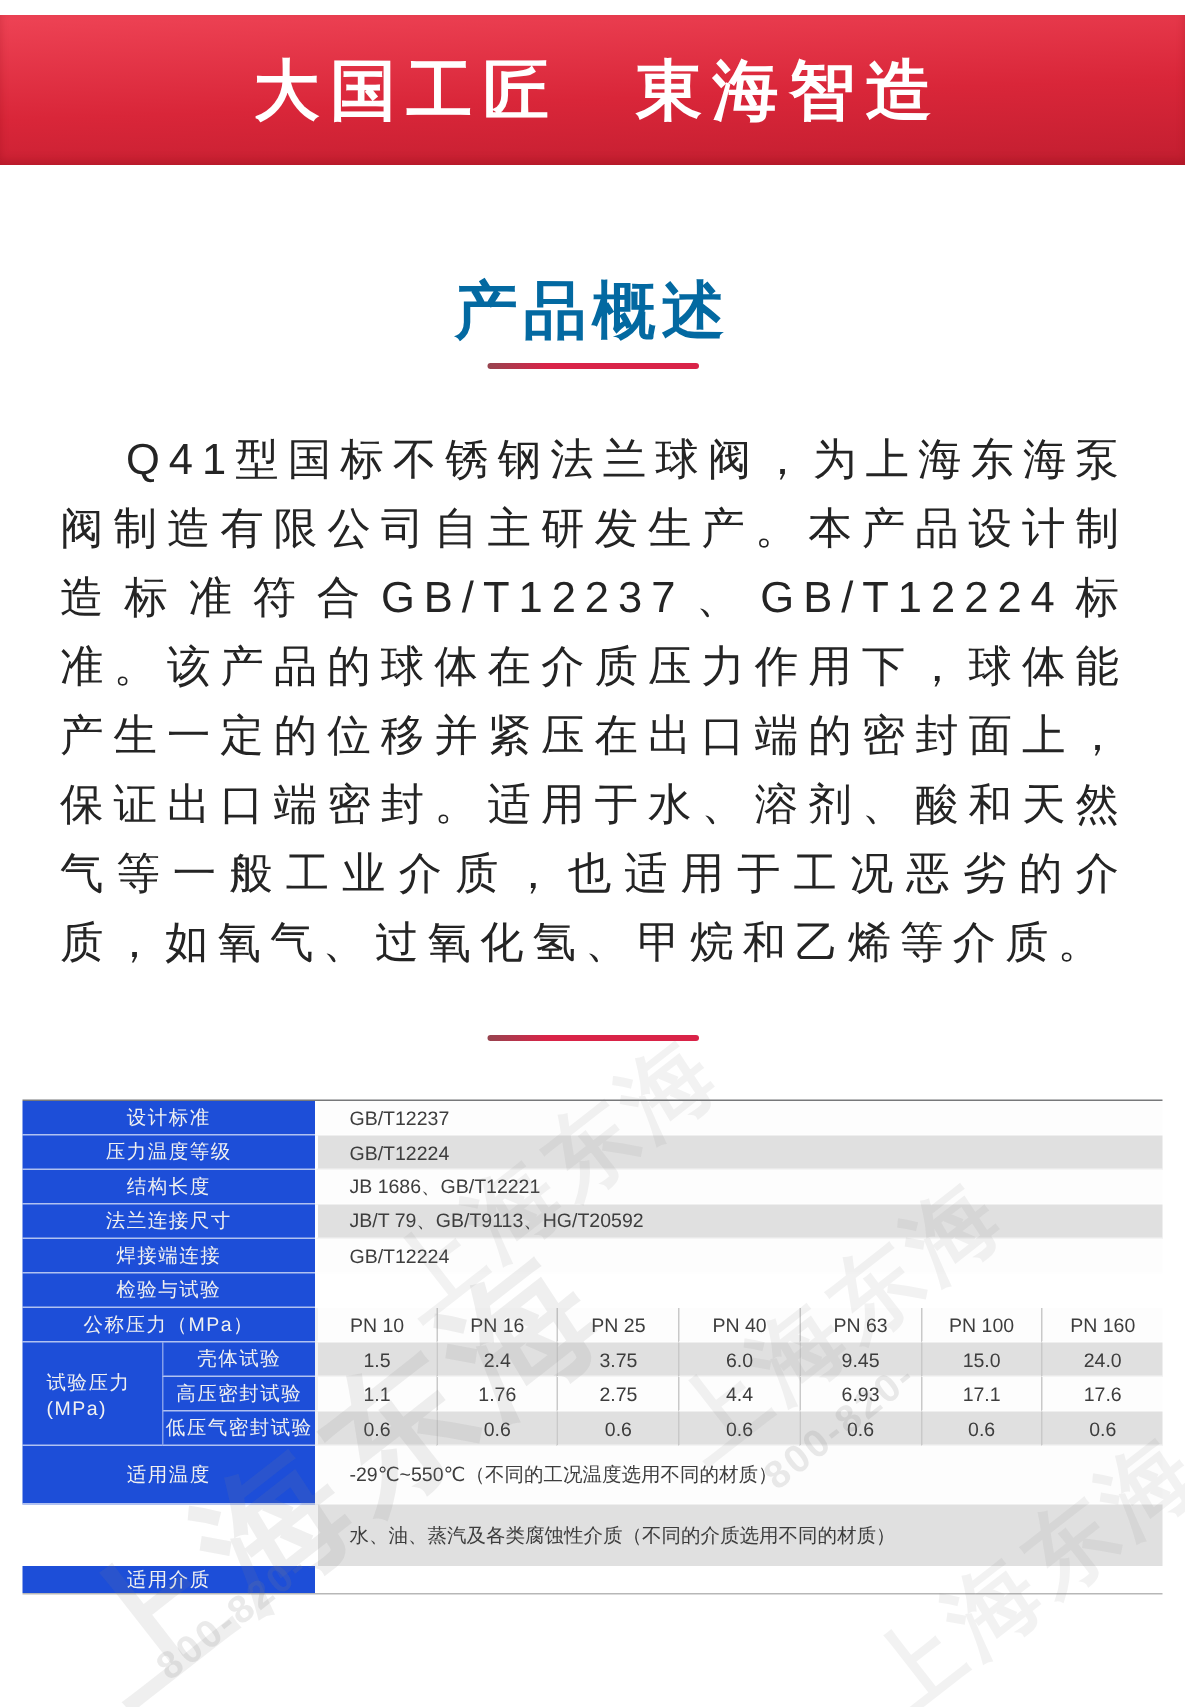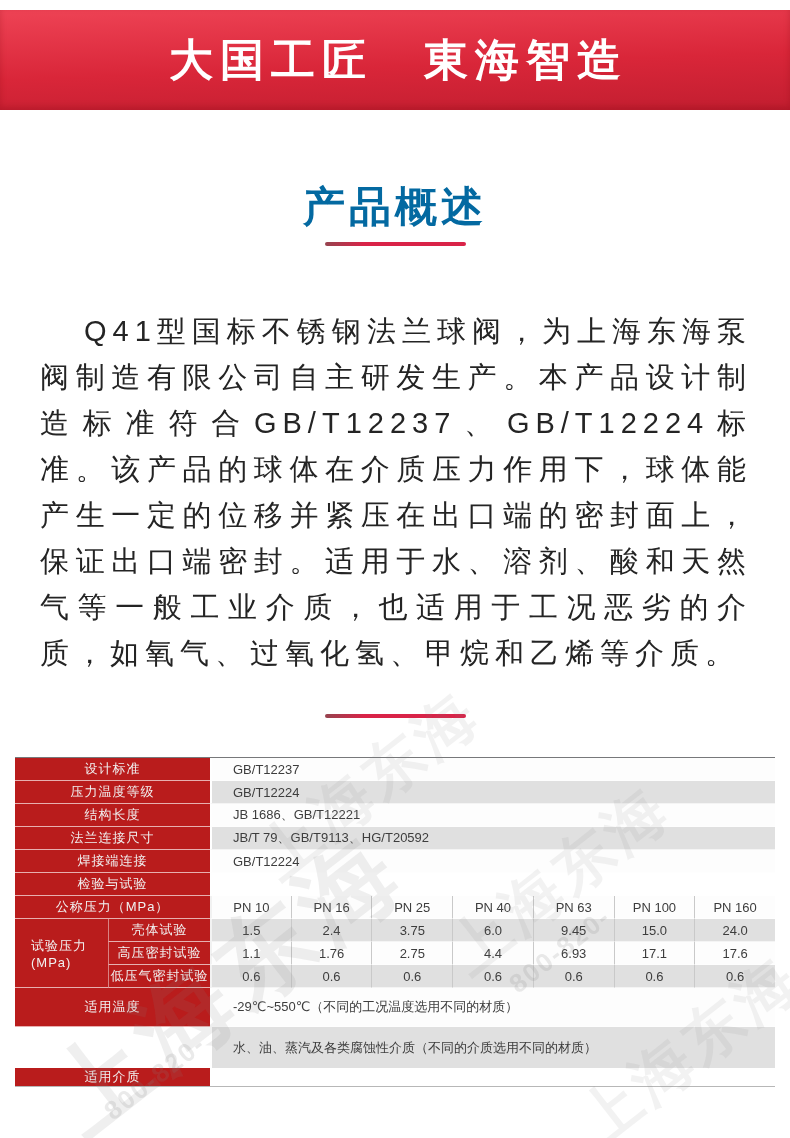--- a/index.html
+++ b/index.html
@@ -24,35 +24,35 @@
   .sec-title{
     font-size:42px;font-weight:bold;color:#0369a1;letter-spacing:4px;
     line-height:46px;display:block;
   }
   .underline{
     width:141px;height:4px;margin:12px auto 0;border-radius:2px;
     background:linear-gradient(90deg,#96444f 0%,#d92348 28%,#d92348 100%);
   }
   
   .para{
-    margin:62px 38px 0 40px;
+    margin:38px 38px 0 40px;
     font-size:29px;line-height:46px;letter-spacing:6px;color:#242424;
     text-align:justify;text-indent:44px;
   }
   
   .spec{
     margin:39px 15px 0;width:760px;
     display:grid;
     grid-template-columns:93px 102px repeat(7,1fr);
     grid-template-rows:repeat(10,23px) 39px 41px;
     border-top:1px solid #77787a;border-bottom:1px solid #b7b7b7;
     font-size:13px;position:relative;z-index:1;
   }
   .cell{display:flex;align-items:center;border-bottom:1px solid rgba(255,255,255,.65);}
-  .dark{background:#b91c1c;color:#f1f1f1;justify-content:center;letter-spacing:1px;}
+  .dark{background:#1d4ed8;color:#f1f1f1;justify-content:center;letter-spacing:1px;}
   .w{background:#fdfdfd;color:#3d3d3d;}
   .g{background:#e0e0e0;color:#3d3d3d;}
   .lab{grid-column:1 / 3;}
   .outer{grid-column:1 / 2;grid-row:span 3;padding-left:16px;}
   .sub{grid-column:2 / 3;border-left:1px solid rgba(255,255,255,.45);}
   .val{grid-column:3 / 10;padding-left:21px;border-left:2px solid #fff;}
   .d{justify-content:center;border-left:1px solid #c9c9c9;}
   .d0{border-left:2px solid #f2f2f2;}
   .lastrow{border-bottom:none;}
   

